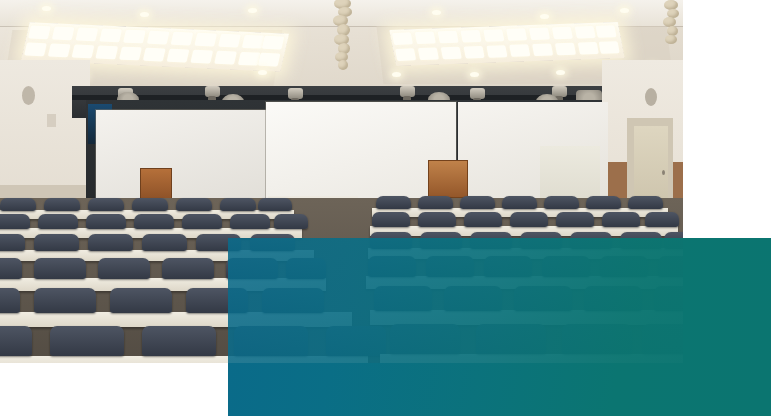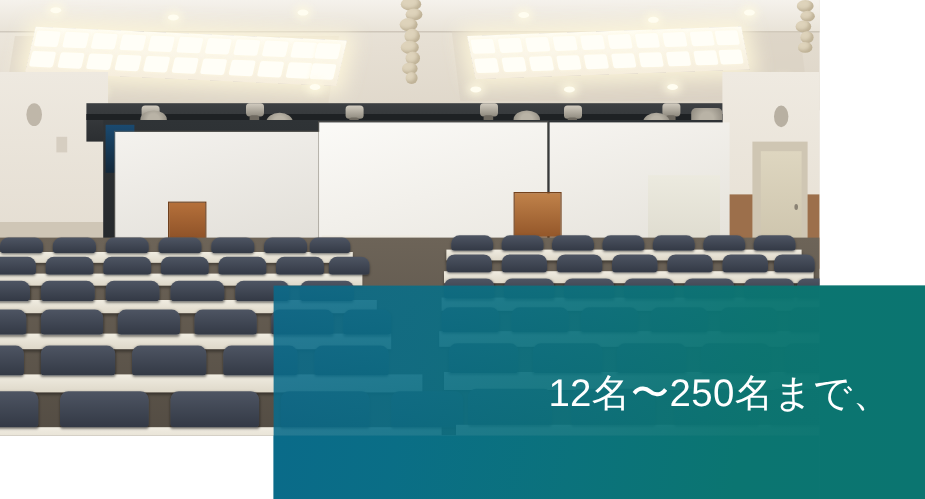--- a/index.html
+++ b/index.html
@@ -379,17 +379,16 @@
     </div>
 
     <div class="photo-bottom"></div>
   </div>
 
   <div class="overlay-solid-r"></div>
   <div class="overlay-solid-b"></div>
 
   <div class="overlay">
     <div class="cap">
-      <span class="line l1">12名〜250名まで、</span>
     </div>
   </div>
 
 </div>
 
 </body></html>

